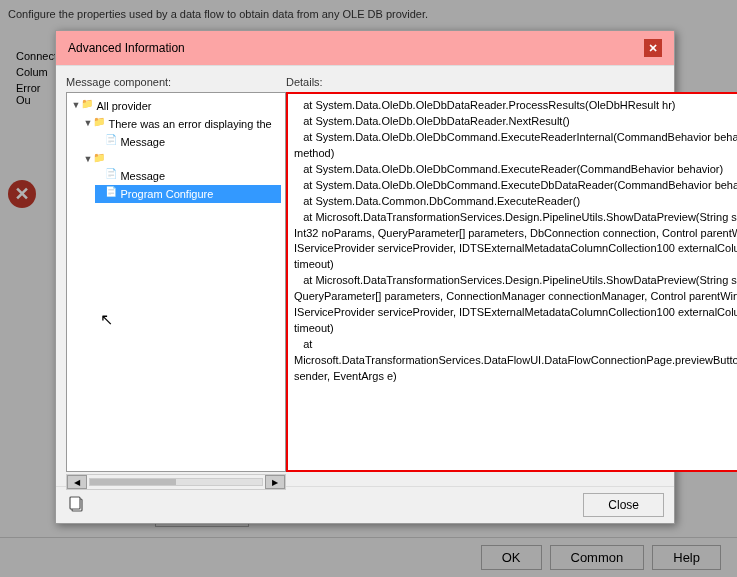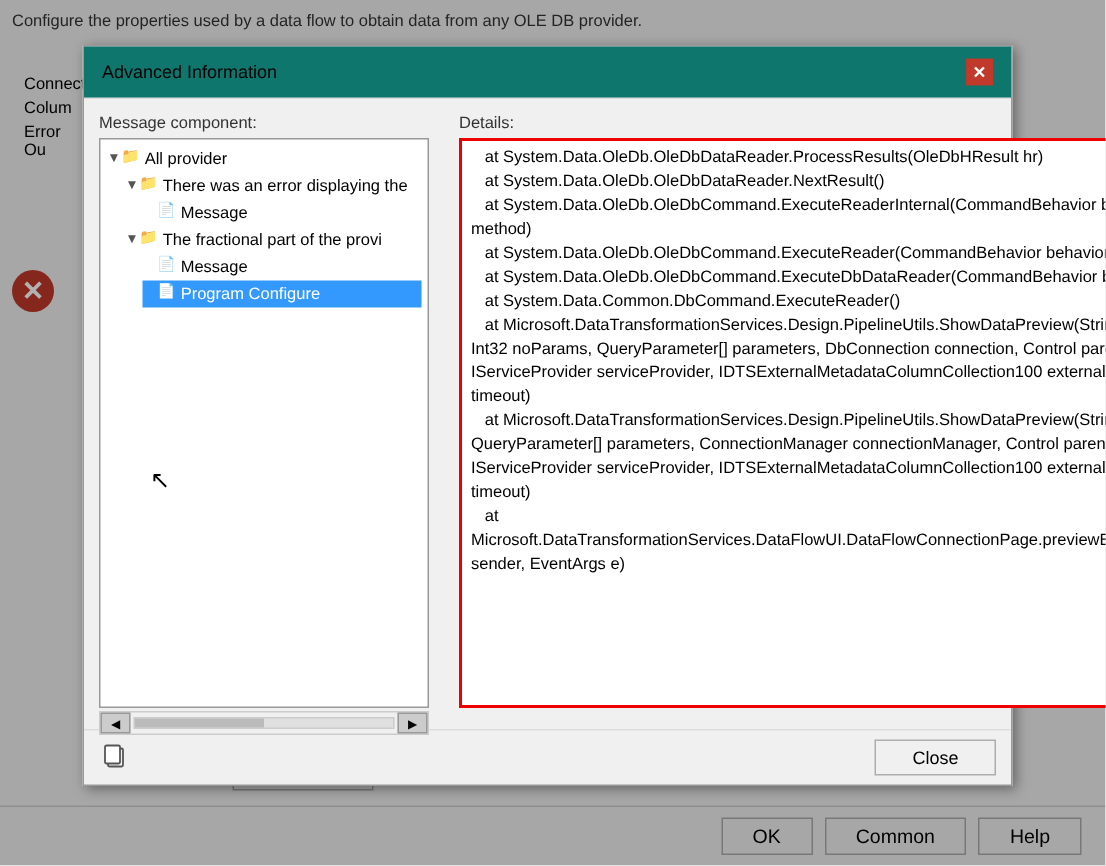--- a/index.html
+++ b/index.html
@@ -64,21 +64,21 @@
       position: absolute;
       top: 30px;
       left: 55px;
       width: 620px;
       background: #f0f0f0;
       border: 1px solid #999;
       box-shadow: 2px 2px 8px rgba(0,0,0,0.4);
     }
 
     .modal-titlebar {
-      background: #0f766e;
+      background: #fca5a5;
       padding: 8px 12px;
       display: flex;
       align-items: center;
       justify-content: space-between;
       border-bottom: 1px solid #ddd;
     }
 
     .modal-title {
       font-size: 12px;
       font-weight: normal;
@@ -95,21 +95,21 @@
       align-items: center;
       justify-content: center;
       color: white;
       font-size: 11px;
       font-weight: bold;
     }
 
     .modal-body {
       display: flex;
       padding: 10px;
-      gap: 20px;
+      gap: 0;
       height: 420px;
     }
 
     
     .left-panel {
       width: 220px;
       flex-shrink: 0;
     }
 
     .left-panel-label {
@@ -322,21 +322,20 @@
 
         <div class="tree-item tree-indent-2">
           <span class="tree-expander" style="opacity:0;">▷</span>
           <span style="font-size:10px; margin-right:3px; color:#888;">📄</span>
           <span class="tree-label">Message</span>
         </div>
 
         <div class="tree-item tree-indent-1">
           <span class="tree-expander">▼</span>
           <span style="font-size:10px; margin-right:3px; color:#888;">📁</span>
-          <span class="tree-label">The fractional part of the provi</span>
         </div>
 
         <div class="tree-item tree-indent-2">
           <span class="tree-expander" style="opacity:0;">▷</span>
           <span style="font-size:10px; margin-right:3px; color:#888;">📄</span>
           <span class="tree-label">Message</span>
         </div>
 
         <div class="tree-item tree-indent-2 tree-selected">
           <span class="tree-expander" style="opacity:0;">▷</span>

